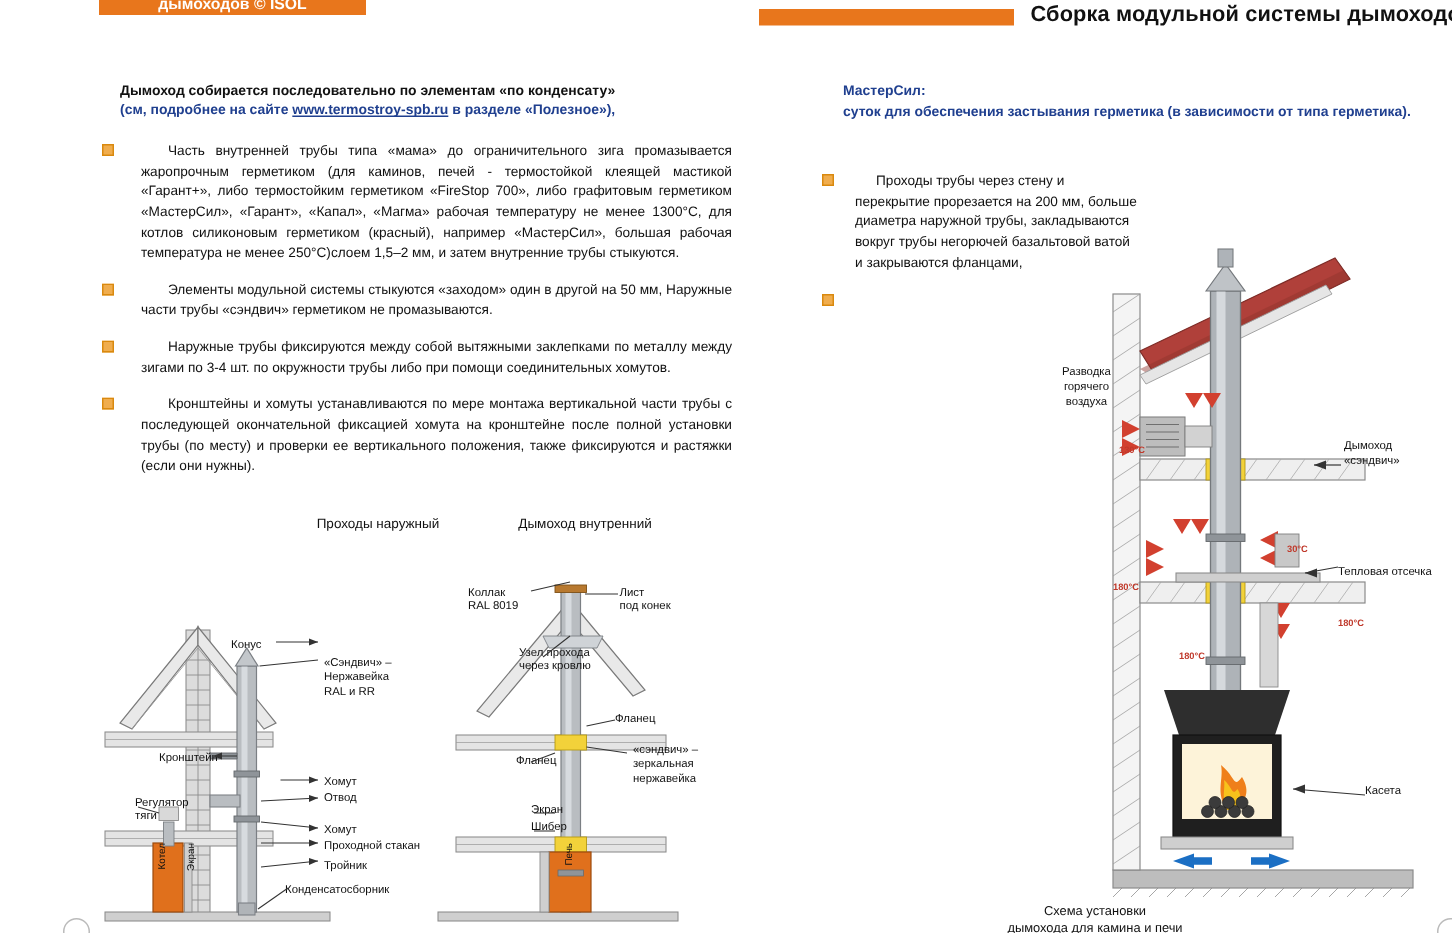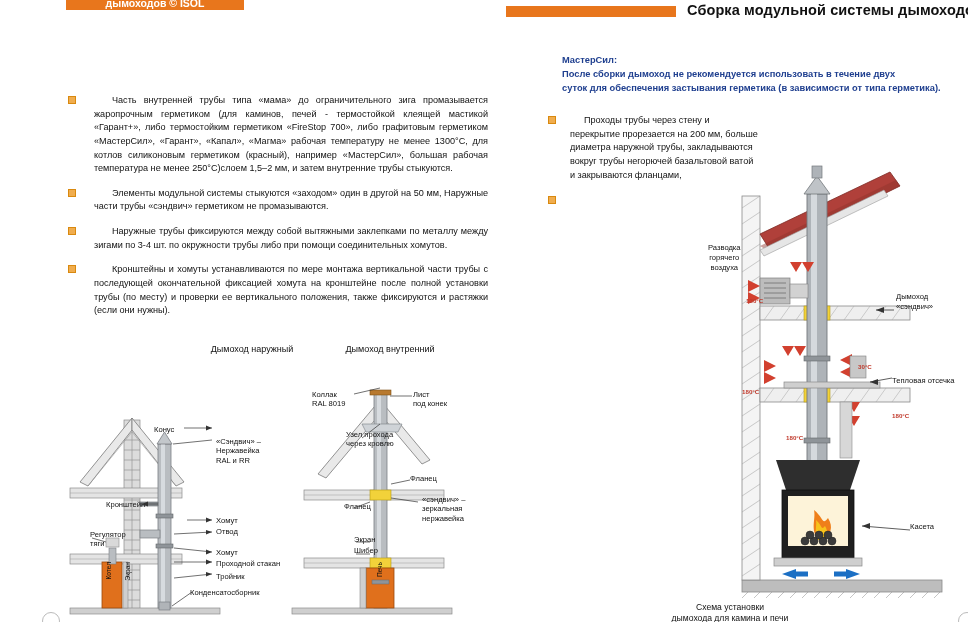--- a/index.html
+++ b/index.html
@@ -39,20 +39,26 @@
 </style>
 </head>
 <body>
 
 <div class="page">
 
   <div class="left-tab">дымоходов © ISOL</div>
   <div class="right-bar"></div>
   <div class="right-title">Сборка модульной системы дымоходов</div>
 
+  <div class="l-intro">
+    <div>Дымоход собирается последовательно по элементам «по конденсату»</div>
+    <div>
+      <span class="blue">(см, подробнее на сайте </span><span class="lnk">www.termostroy-spb.ru</span><span class="blue"> в разделе «Полезное»),</span>
+    </div>
+  </div>
 
   <div class="bullets">
     <div class="bl">
       <span class="sq"></span>
       <span class="ind">Часть внутренней трубы типа «мама» до ограничительного зига промазывается жаропрочным герметиком (для каминов, печей - термостойкой клеящей мастикой «Гарант+», либо термостойким герметиком «FireStop 700», либо графитовым герметиком «МастерСил», «Гарант», «Капал», «Магма» рабочая температуру не менее 1300°C, для котлов силиконовым герметиком (красный), например «МастерСил», большая рабочая температура не менее 250°C)слоем 1,5–2 мм, и затем  внутренние трубы стыкуются.</span>
     </div>
     <div class="bl">
       <span class="sq"></span>
       <span class="ind">Элементы модульной системы стыкуются «заходом» один в другой на 50 мм, Наружные части трубы «сэндвич» герметиком не промазываются.</span>
     </div>
@@ -61,35 +67,34 @@
       <span class="ind">Наружные трубы фиксируются между собой вытяжными заклепками по металлу между зигами по 3-4 шт. по окружности трубы либо при помощи соединительных хомутов.</span>
     </div>
     <div class="bl">
       <span class="sq"></span>
       <span class="ind">Кронштейны и хомуты устанавливаются по мере монтажа вертикальной части трубы с последующей окончательной фиксацией хомута на кронштейне после полной установки трубы (по месту) и проверки ее вертикального положения, также фиксируются и растяжки (если они нужны).</span>
     </div>
   </div>
 
   <div class="r-warn">
     <div class="hdr">МастерСил:</div>
-    <div>После сборки дымоход не рекомендуется использовать в течение двух</div>
     <div>суток для обеспечения застывания герметика (в зависимости от типа герметика).</div>
   </div>
 
   <div class="r-bullets">
     <div class="rb">
       <span class="sq"></span>
       <span class="ind">Проходы трубы через стену и перекрытие прорезается на 200 мм, больше диаметра наружной трубы, закладываются вокруг трубы негорючей базальтовой ватой и закрываются фланцами,</span>
     </div>
     <div class="rb">
       <span class="sq"></span>
     </div>
   </div>
 
-  <div class="cap c" style="left:148px;top:344px;width:160px;">Дымоход наружный</div>
+  <div class="cap c" style="left:148px;top:344px;width:160px;">Проходы наружный</div>
   <div class="cap c" style="left:236px;top:344px;width:260px;">Дымоход внутренний</div>
 
   <svg width="300" height="260" viewBox="0 0 300 260" style="position:absolute;left:38px;top:362px;">
 
     <rect x="62" y="58" width="16" height="190" fill="#dcdcdc" stroke="#8c8c8c" stroke-width="0.7"></rect>
     <g stroke="#8c8c8c" stroke-width="0.6">
       <line x1="62" y1="68" x2="78" y2="68"></line>
         <line x1="62" y1="78" x2="78" y2="78"></line>
       <line x1="62" y1="88" x2="78" y2="88"></line>
         <line x1="62" y1="98" x2="78" y2="98"></line>

